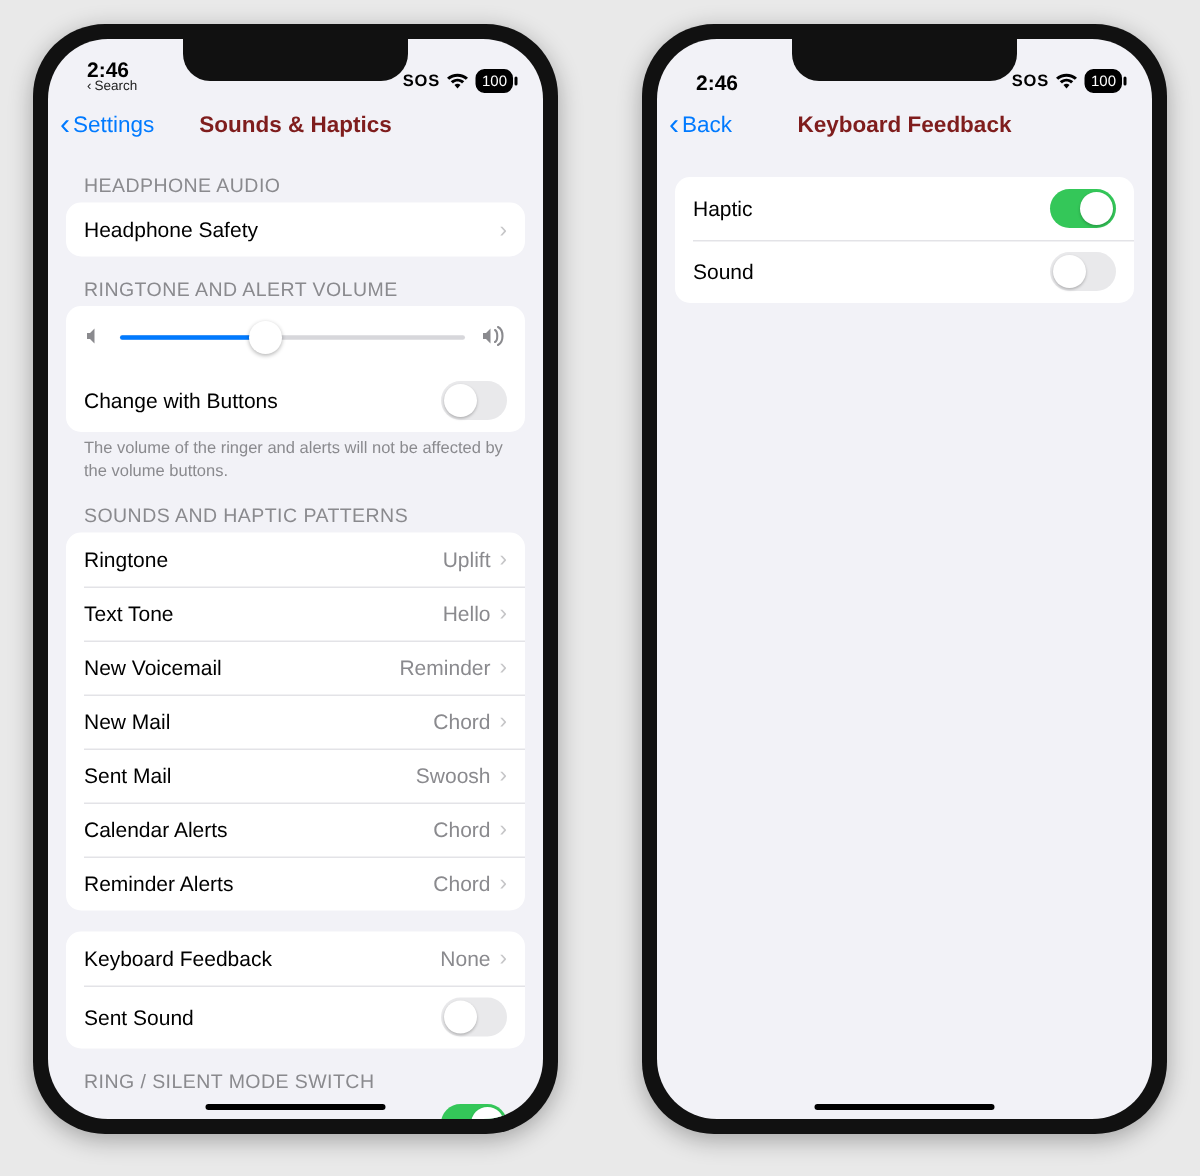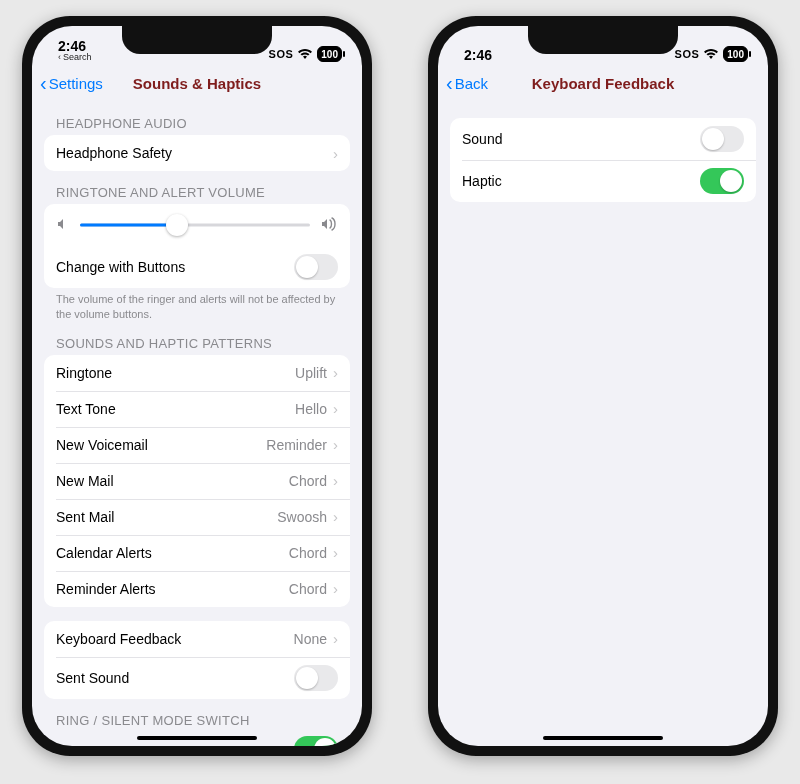--- a/index.html
+++ b/index.html
@@ -34,21 +34,21 @@
     position:relative;
   }
   .status-left { display:flex; flex-direction:column; line-height:1.0; }
   .status-left .breadcrumb { font-size:9px; font-weight:400; color:#222; display:flex; align-items:center; gap:2px; }
   .status-left .breadcrumb .chev { font-size:9px; }
   .status-right { display:flex; align-items:center; gap:4px; }
   .sos { font-size:11px; font-weight:600; letter-spacing:.5px; }
   .wifi svg, .batt svg { display:block; }
   .batt-pill {
     border:1.5px solid #000; border-radius:6px; padding:0 3px; height:16px;
-    display:flex; align-items:center; font-size:10px; font-weight:700; background:#000; color:#fff;
+    display:flex; align-items:center; font-size:10px; font-weight:400; background:#000; color:#fff;
     position:relative;
   }
   .batt-pill::after { content:""; position:absolute; right:-4px; top:4px; width:2px; height:6px; background:#000; border-radius:1px; }
   
   .nav {
     height:38px; display:flex; align-items:center; justify-content:center;
     position:relative; padding:0 10px;
   }
   .nav .back {
     position:absolute; left:8px; top:0; bottom:0; display:flex; align-items:center;
@@ -303,31 +303,31 @@
           <span class="chev">‹</span>
           <span>Back</span>
         </div>
         <div class="title">Keyboard Feedback</div>
       </div>
 
       <div class="content">
         <div style="height:16px"></div>
         <div class="card">
           <div class="row">
+            <span class="label">Haptic</span>
+            <div class="toggle on">
+              <div class="knob"></div>
+            </div>
+          </div>
+          <div class="row">
             <span class="label">Sound</span>
             <div class="toggle">
               <div class="knob"></div>
             </div>
           </div>
-          <div class="row">
-            <span class="label">Haptic</span>
-            <div class="toggle on">
-              <div class="knob"></div>
-            </div>
-          </div>
         </div>
       </div>
 
       <div class="home-indicator"></div>
     </div>
   </div>
 
 </div>
 
 </body></html>

